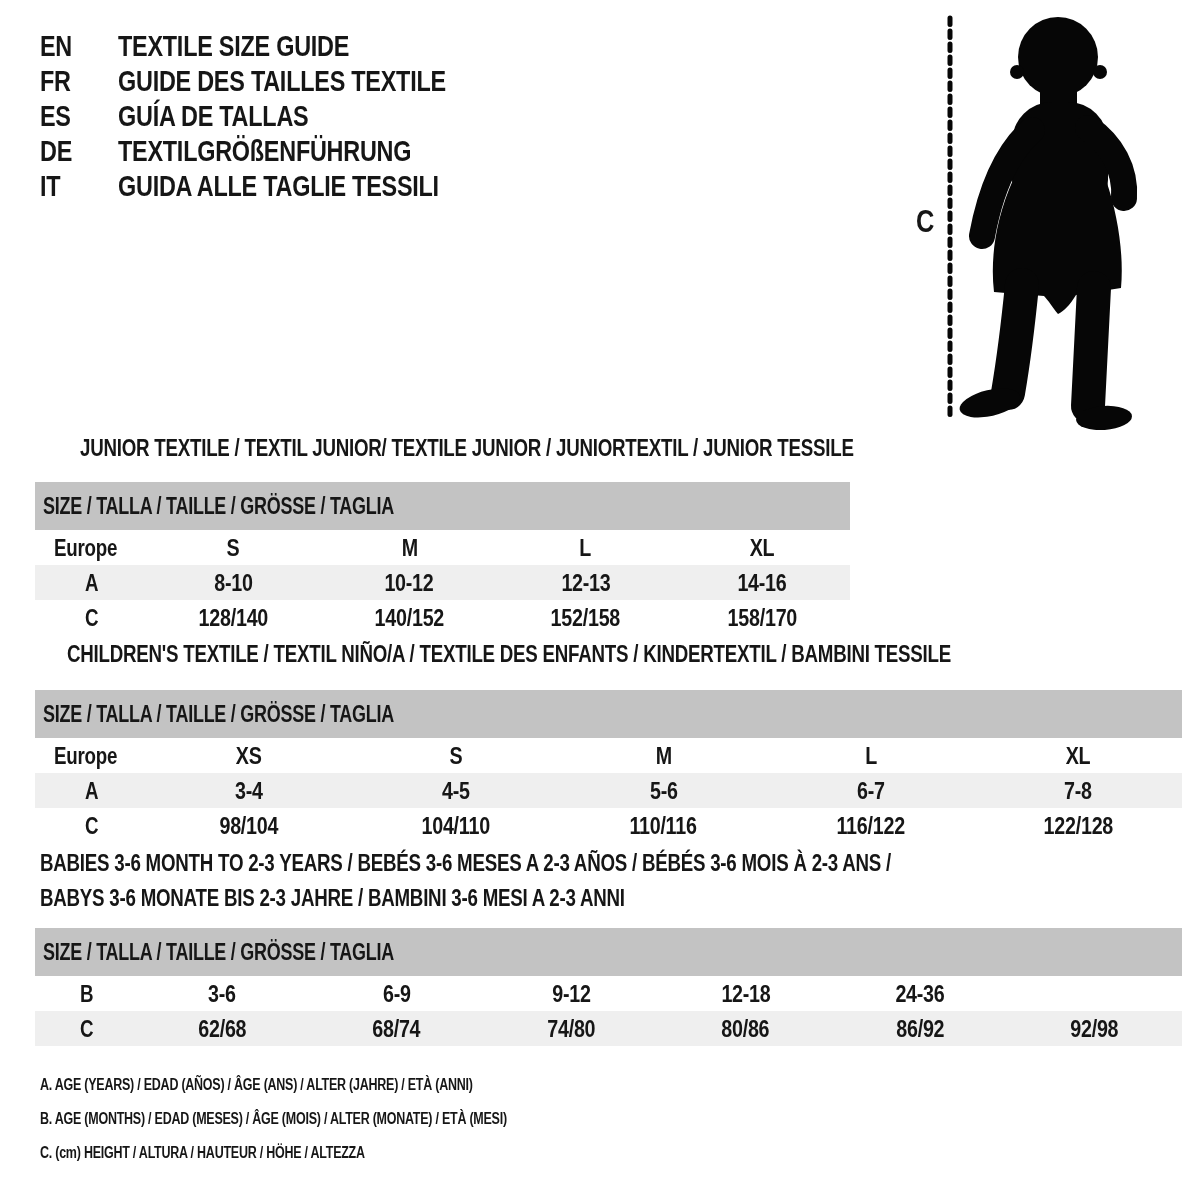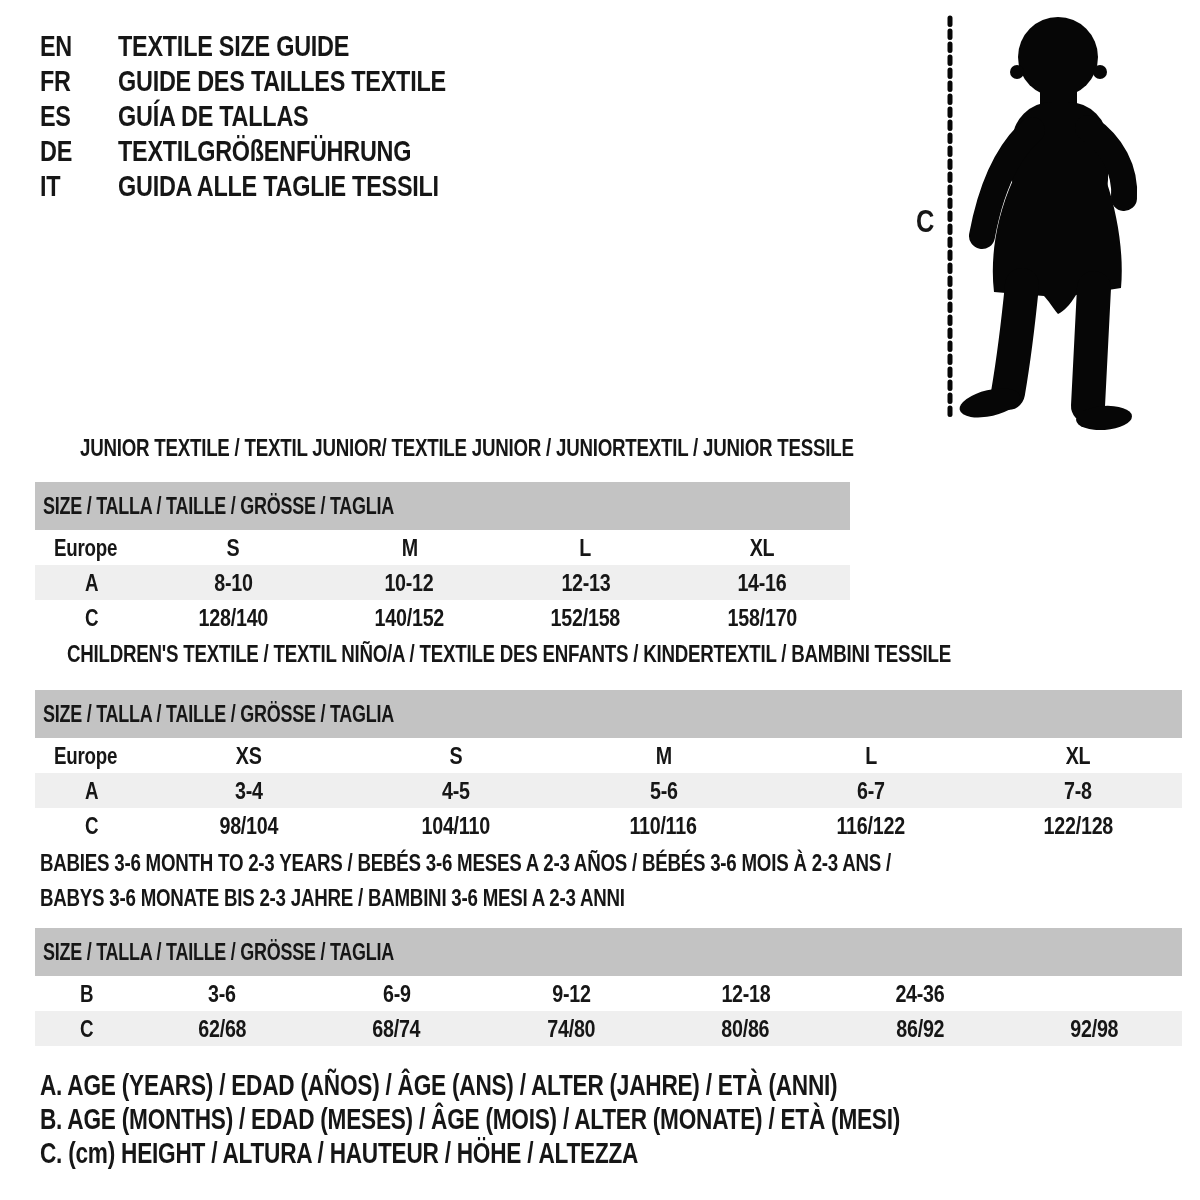--- a/index.html
+++ b/index.html
@@ -35,21 +35,21 @@
   .band{background:var(--band);height:48px;display:flex;align-items:center;padding-left:8px;font-size:23px;}
   .trow{display:grid;height:35px;}
   .cols-4{grid-template-columns:110px repeat(4,1fr);}
   .cols-5{grid-template-columns:110px repeat(5,1fr);}
   .cols-6{grid-template-columns:100px repeat(6,1fr);}
   .trow.alt{background:var(--alt);}
   .cell{display:flex;align-items:center;justify-content:center;font-size:24px;}
   .cell.label{justify-content:center;padding-left:8px;}
   
   .legend{position:absolute;left:40px;top:1068px;}
-  .legend-line{height:34px;display:flex;align-items:center;font-size:29px;}
+  .legend-line{height:34px;display:flex;align-items:center;font-size:16px;}
 </style>
 </head>
 <body>
 
 <div id="canvas">
 
   <div class="lang-block">
     <div class="lang-row">
       <span class="lang-code"><span class="cond">EN</span></span>
       <span class="cond">TEXTILE SIZE GUIDE</span>

